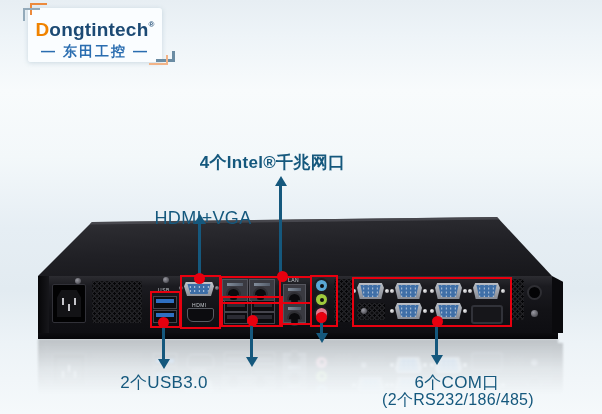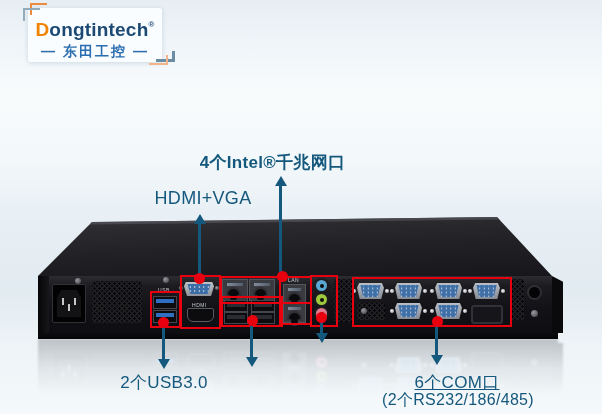--- a/index.html
+++ b/index.html
@@ -380,18 +380,18 @@
   <div class="aline" style="left:162px;top:327px;height:32px;"></div>
   <div class="ah down" style="left:158px;top:359px;"></div>
   <div class="aline" style="left:250px;top:325px;height:32px;"></div>
   <div class="ah down" style="left:246px;top:357px;"></div>
   <div class="aline" style="left:320px;top:322px;height:11px;"></div>
   <div class="ah down" style="left:316px;top:333px;"></div>
   <div class="aline" style="left:435px;top:326px;height:29px;"></div>
   <div class="ah down" style="left:431px;top:355px;"></div>
 
   <div class="callout" style="left:160px;top:151px;width:225px;font-weight:bold;">4个Intel®千兆网口</div>
-  <div class="callout" style="left:130px;top:188px;width:146px;font-size:18px;">HDMI+VGA</div>
+  <div class="callout" style="left:130px;top:208px;width:146px;font-size:18px;">HDMI+VGA</div>
   <div class="callout" style="left:104px;top:371px;width:120px;">2个USB3.0</div>
-  <div class="callout" style="left:377px;top:371px;width:160px;text-decoration:underline;">6个COM口</div>
+  <div class="callout" style="left:377px;top:371px;width:160px;">6个COM口</div>
   <div class="callout" style="left:358px;top:390px;width:200px;font-size:16px;">(2个RS232/186/485)</div>
 
 </div>
 
 </body></html>

